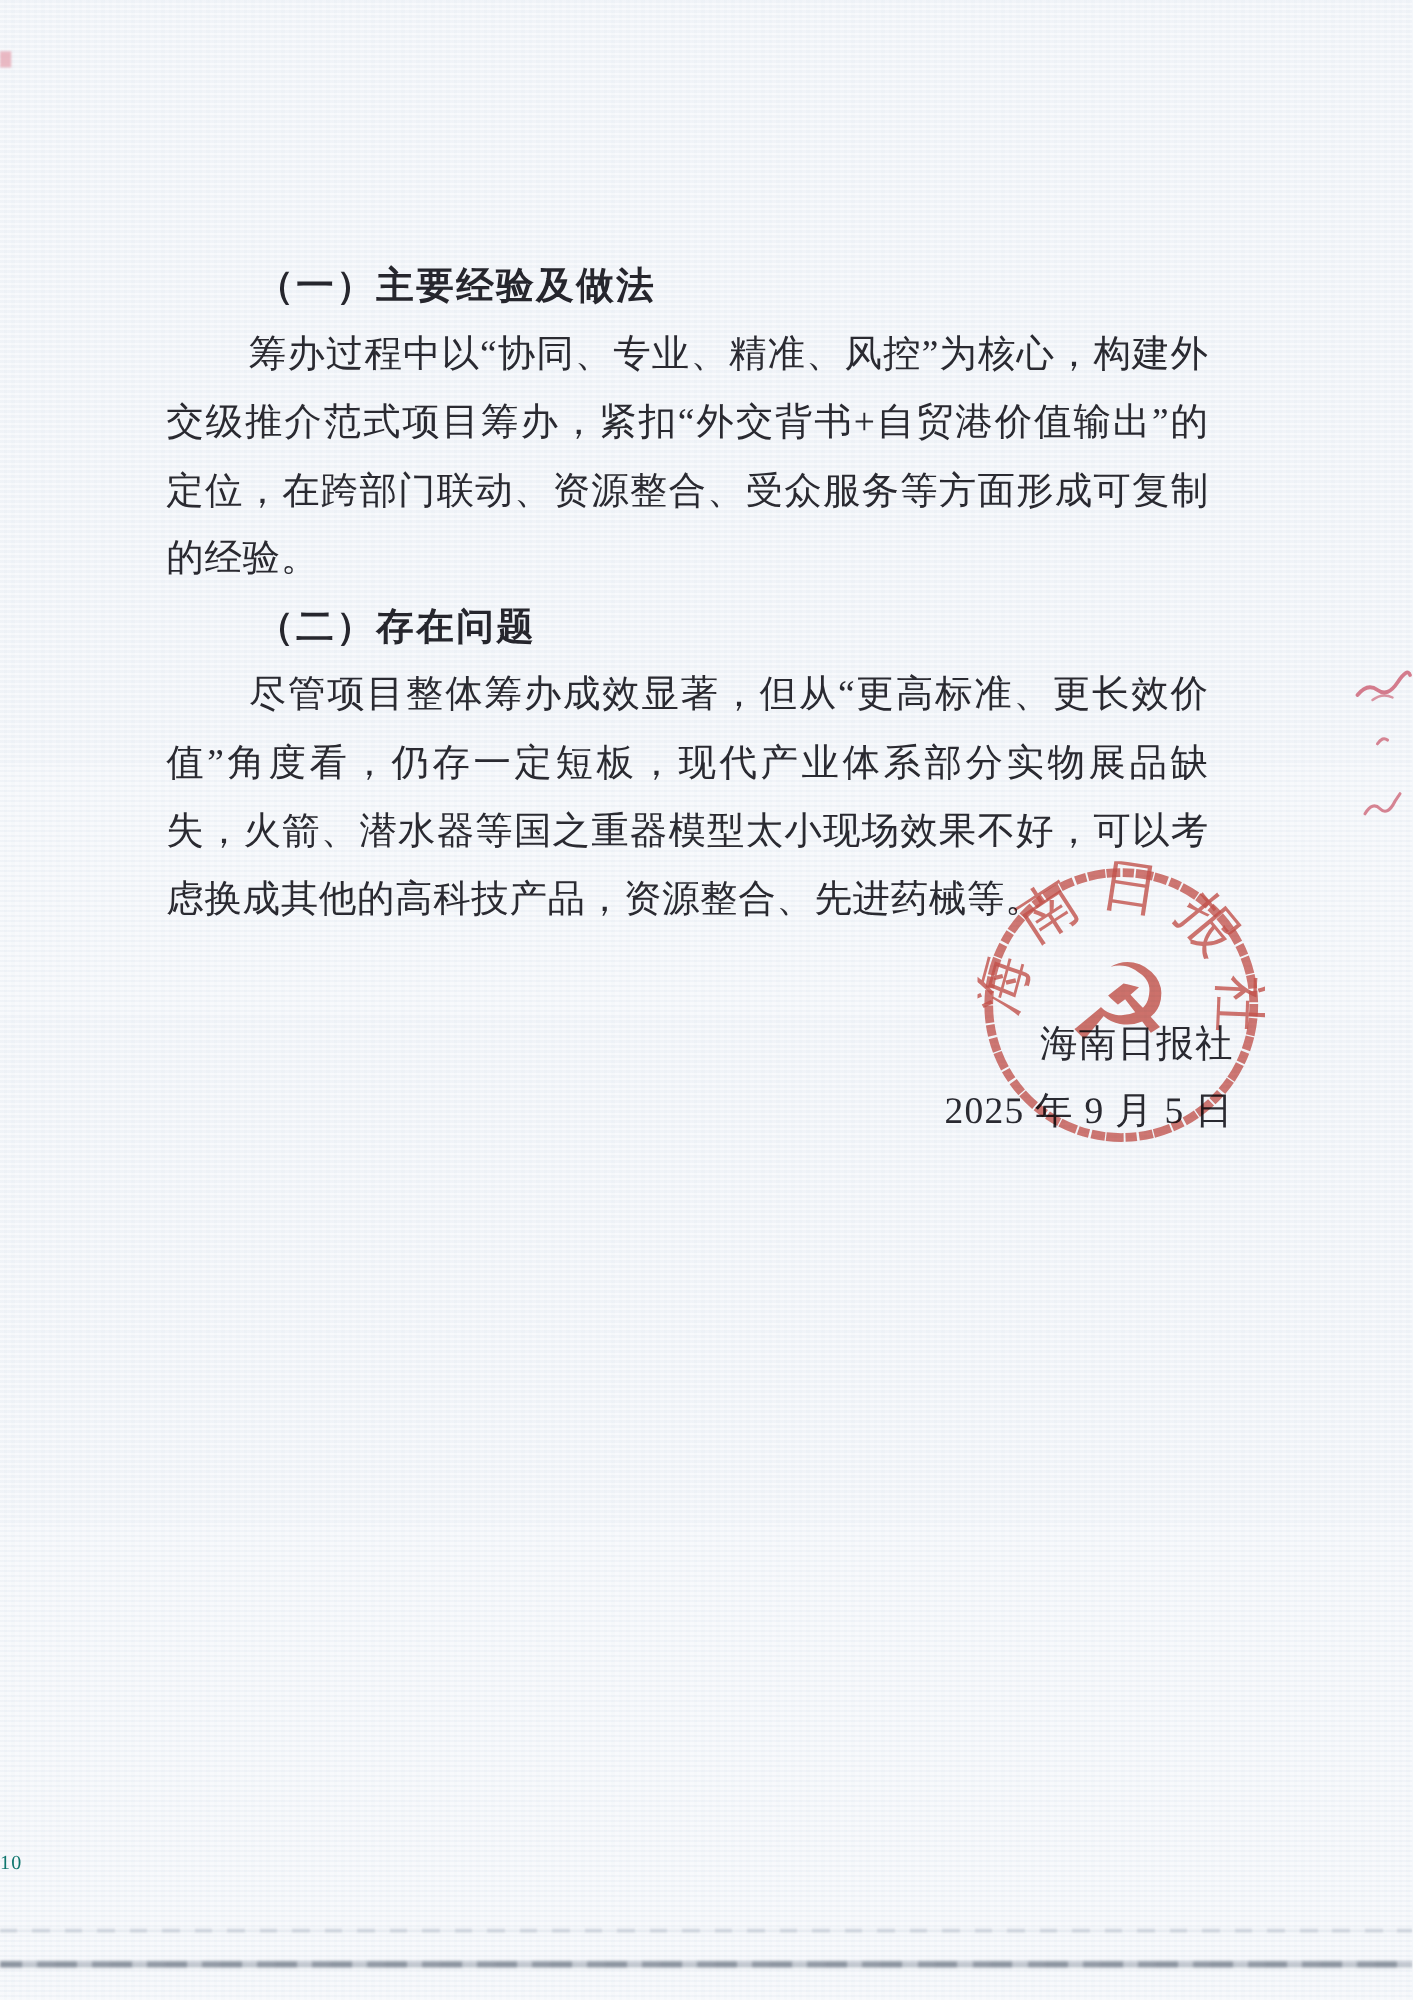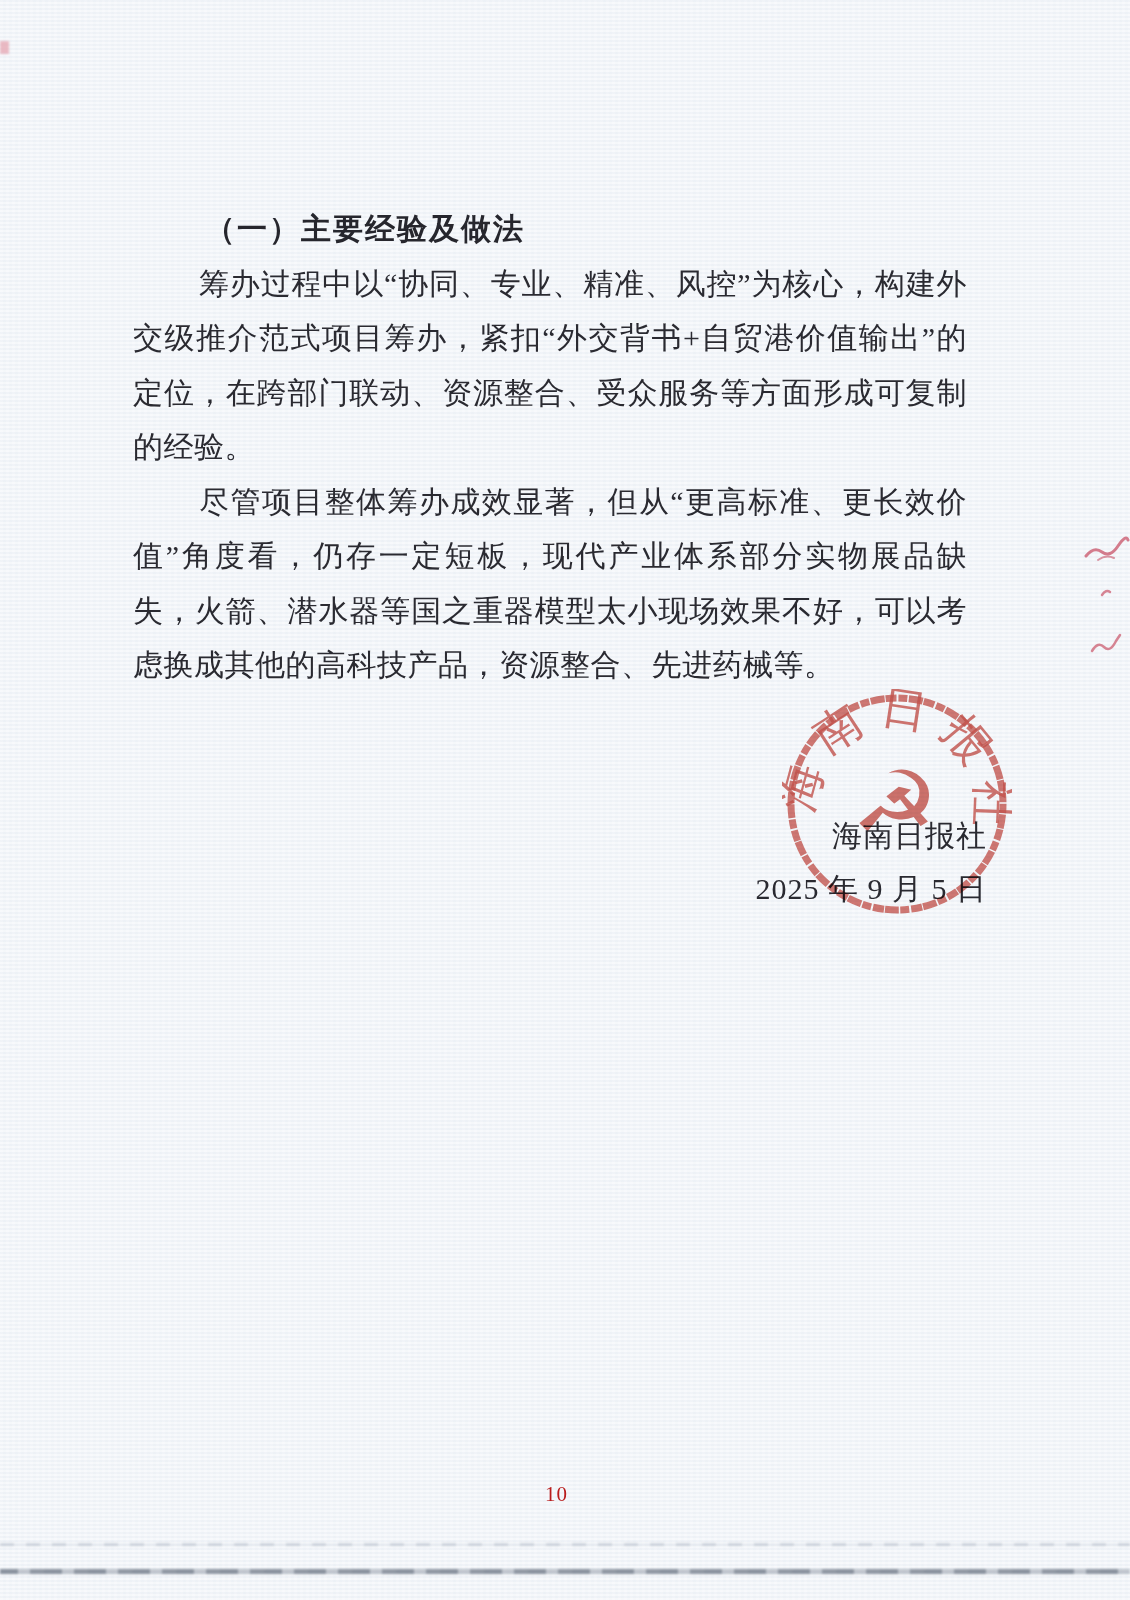--- a/index.html
+++ b/index.html
@@ -56,24 +56,24 @@
     position: absolute;
     left: 782px; top: 689px;
     width: 230px; height: 230px;
     mix-blend-mode: multiply;
     filter: blur(0.4px);
     opacity: 0.92;
   }
   .page-number {
     position: absolute;
     left: 0; top: 1482px; width: 1113px;
-    text-align: center;
-    font-size: 21px;
+    text-align: left;
+    font-size: 16px;
     letter-spacing: 1px;
-    color: #b91c1c;
+    color: #0f766e;
   }
   .scan-line-faint {
     position: absolute;
     left: 0; top: 1543px; width: 100%; height: 3px;
     background: repeating-linear-gradient(90deg,
       rgba(176,184,197,0.55) 0 14px, rgba(205,211,220,0.25) 14px 26px);
     filter: blur(1px);
   }
   .scan-line-dark {
     position: absolute;
@@ -95,20 +95,21 @@
   }
 </style>
 </head>
 <body>
 
 <div class="paper-texture"></div>
 
 <div class="doc-body">
   <div class="section-heading">（一）主要经验及做法</div>
   <p class="para">筹办过程中以“协同、专业、精准、风控”为核心，构建外交级推介范式项目筹办，紧扣“外交背书+自贸港价值输出”的定位，在跨部门联动、资源整合、受众服务等方面形成可复制的经验。</p>
+  <div class="section-heading">（二）存在问题</div>
   <p class="para">尽管项目整体筹办成效显著，但从“更高标准、更长效价值”角度看，仍存一定短板，现代产业体系部分实物展品缺失，火箭、潜水器等国之重器模型太小现场效果不好，可以考虑换成其他的高科技产品，资源整合、先进药械等。</p>
 </div>
 
 <div class="sig-block signature">
   <span>海南日报社</span>
 </div>
 <div class="sig-block doc-date">
   <span>2025 年 9 月 5 日</span>
 </div>
 

